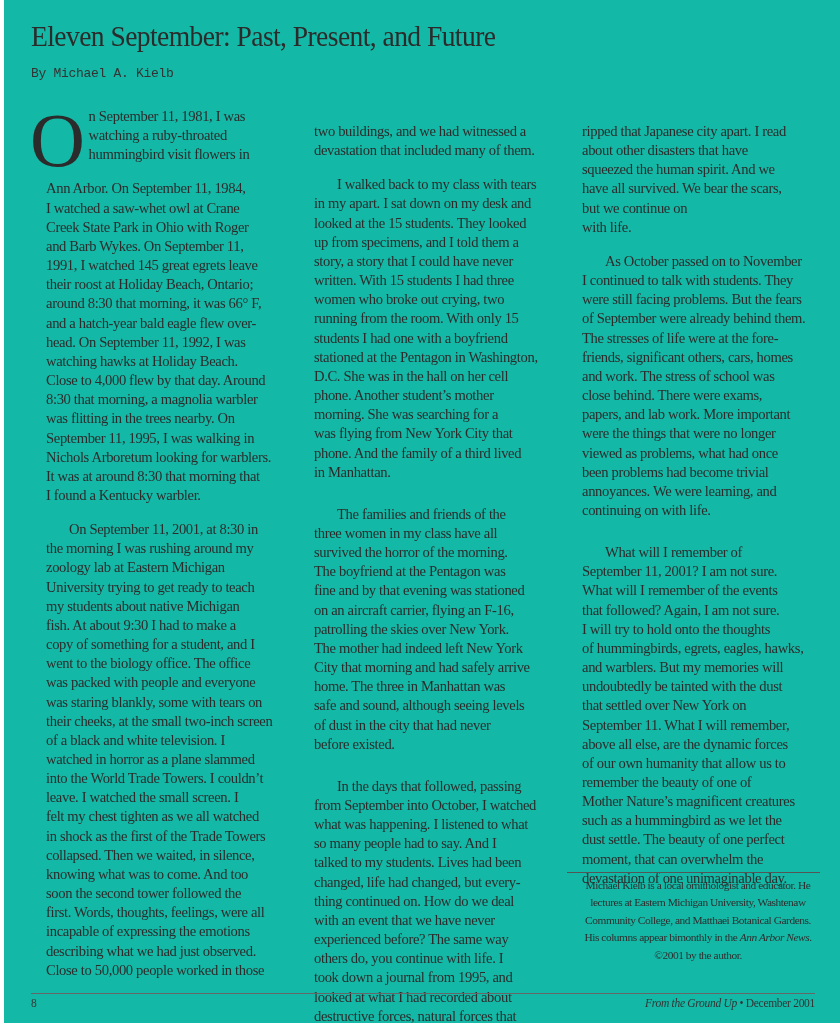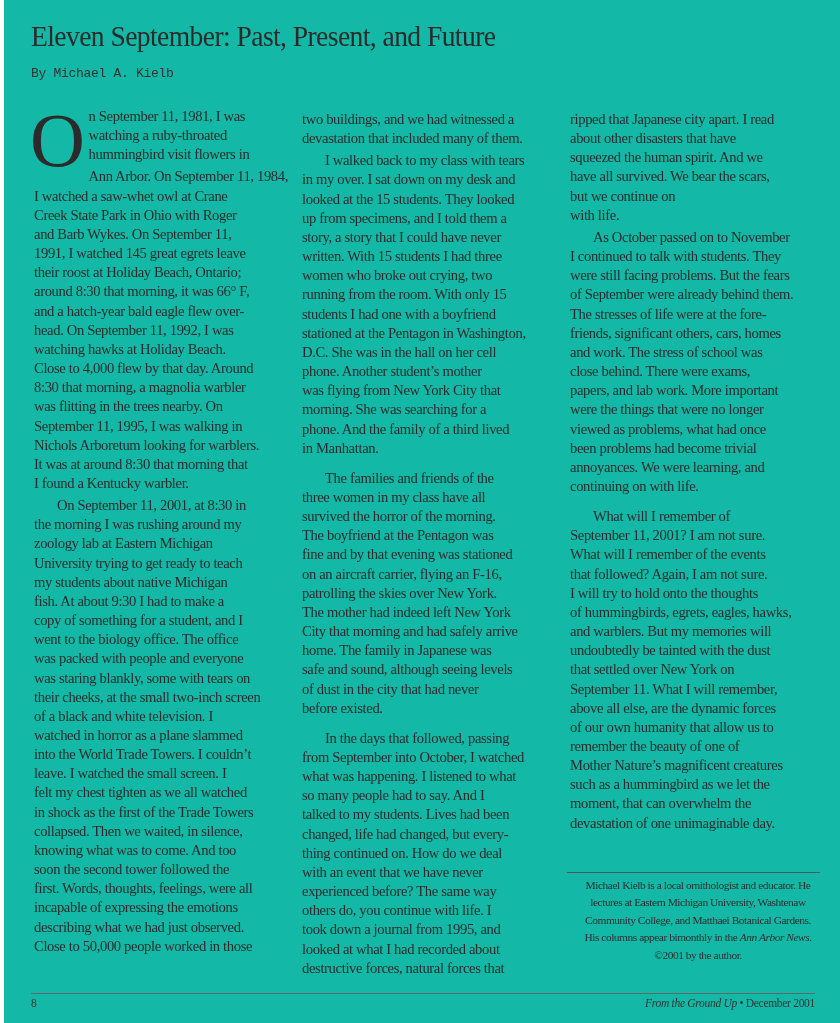--- a/index.html
+++ b/index.html
@@ -22,21 +22,21 @@
     font-size: 13px; color: #333; letter-spacing: -0.3px; font-family: Liberation Mono, monospace;
   }
   .col {
     position: absolute; top: 107px;
     font-size: 14.6px; line-height: 19.15px; color: #2c2c2c;
     letter-spacing: -0.35px;
   }
   .col1 { left: 27px; width: 255px; }
   .col2 { left: 295px; width: 255px; }
   .col3 { left: 563px; width: 255px; }
-  .col p { margin: 3px; }
+  .col p { margin: 15px; }
   .line { display: block; white-space: nowrap; }
   .indent { padding-left: 23px; }
   .gap { display: block; height: 8px; }
   .dropcap {
     float: left; font-size: 76px; line-height: 58px;
     margin: 4px 4px 0 -1px; color: #2b2b2b;
     height: 58px;
   }
   .dc-line { display: block; white-space: nowrap; }
   .bio-rule {
@@ -123,48 +123,48 @@
   </div>
 
   <div class="col col2">
     <div class="para-host">
         <p>
           <span class="line">two buildings, and we had witnessed a</span>
           <span class="line">devastation that included many of them.</span>
         </p>
         <p>
           <span class="line indent">I walked back to my class with tears</span>
-          <span class="line">in my over.  I sat down on my desk and</span>
+          <span class="line">in my apart.  I sat down on my desk and</span>
           <span class="line">looked at the 15 students. They looked</span>
           <span class="line">up from specimens, and I told them a</span>
           <span class="line">story, a story that I could have never</span>
           <span class="line">written.  With 15 students I had three</span>
           <span class="line">women who broke out crying, two</span>
           <span class="line">running from the room. With only 15</span>
           <span class="line">students I had one with a boyfriend</span>
           <span class="line">stationed at the Pentagon in Washington,</span>
           <span class="line">D.C.  She was in the hall on her cell</span>
           <span class="line">phone. Another student’s mother</span>
+          <span class="line">morning.  She was searching for a</span>
           <span class="line">was flying from New York City that</span>
-          <span class="line">morning.  She was searching for a</span>
           <span class="line">phone. And the family of a third lived</span>
           <span class="line">in Manhattan.</span>
         </p>
         <p>
           <span class="gap"></span>
           <span class="line indent">The families and friends of the</span>
           <span class="line">three women in my class have all</span>
           <span class="line">survived the horror of the morning.</span>
           <span class="line">The boyfriend at the Pentagon was</span>
           <span class="line">fine and by that evening was stationed</span>
           <span class="line">on an aircraft carrier, flying an F-16,</span>
           <span class="line">patrolling the skies over New York.</span>
           <span class="line">The mother had indeed left New York</span>
           <span class="line">City that morning and had safely arrive</span>
-          <span class="line">home. The family in Japanese was</span>
+          <span class="line">home. The three in Manhattan was</span>
           <span class="line">safe and sound, although seeing levels</span>
           <span class="line">of dust in the city that had never</span>
           <span class="line">before existed.</span>
         </p>
         <p>
           <span class="gap"></span>
           <span class="line indent">In the days that followed, passing</span>
           <span class="line">from September into October, I watched</span>
           <span class="line">what was happening.  I listened to what</span>
           <span class="line">so many people had to say.  And I</span>
@@ -217,20 +217,21 @@
           <span class="line">of hummingbirds, egrets, eagles, hawks,</span>
           <span class="line">and warblers.  But my memories will</span>
           <span class="line">undoubtedly be tainted with the dust</span>
           <span class="line">that settled over New York on</span>
           <span class="line">September 11.  What I will remember,</span>
           <span class="line">above all else, are the dynamic forces</span>
           <span class="line">of our own humanity that allow us to</span>
           <span class="line">remember the beauty of one of</span>
           <span class="line">Mother Nature’s magnificent creatures</span>
           <span class="line">such as a hummingbird as we let the</span>
+          <span class="line">dust settle.  The beauty of one perfect</span>
           <span class="line">moment, that can overwhelm the</span>
           <span class="line">devastation of one unimaginable day.</span>
         </p>
       </div>
   </div>
 
   <div class="bio-rule"></div>
   <div class="bio">
     <span class="line">Michael Kielb is a local ornithologist and educator.  He</span>
     <span class="line">lectures at Eastern Michigan University, Washtenaw</span>

